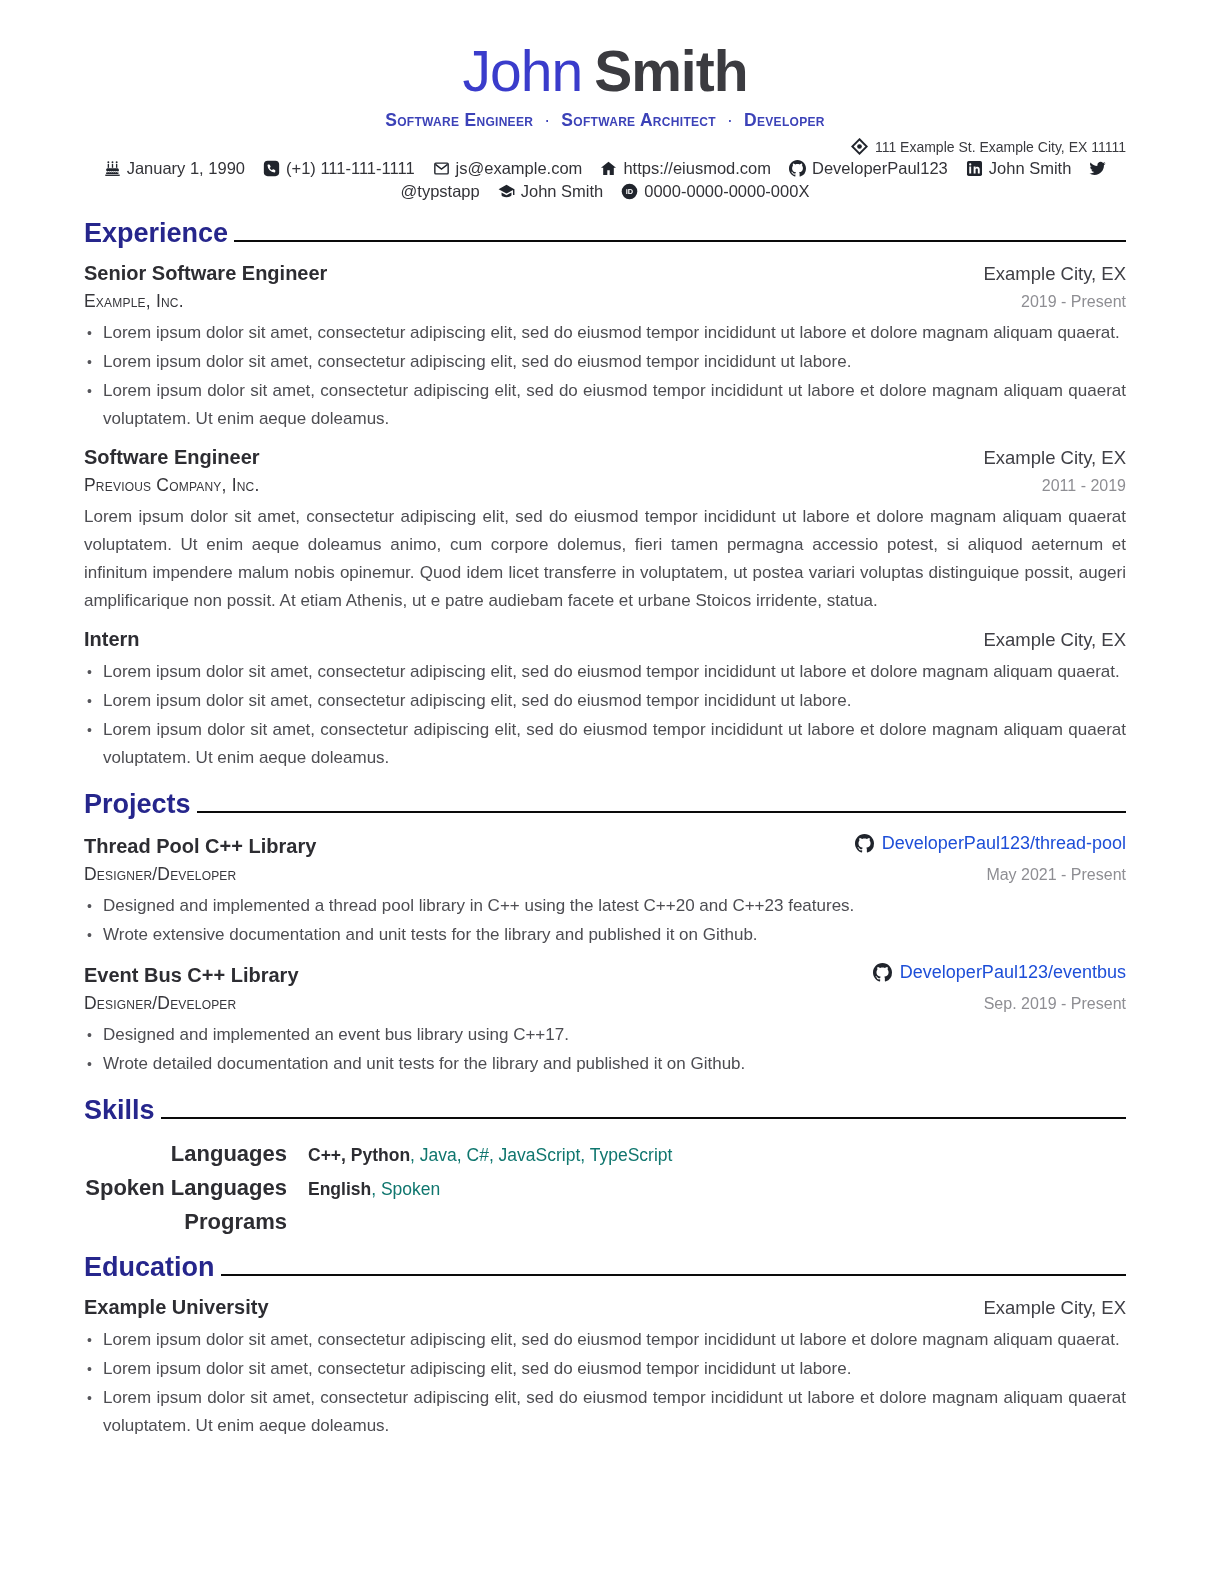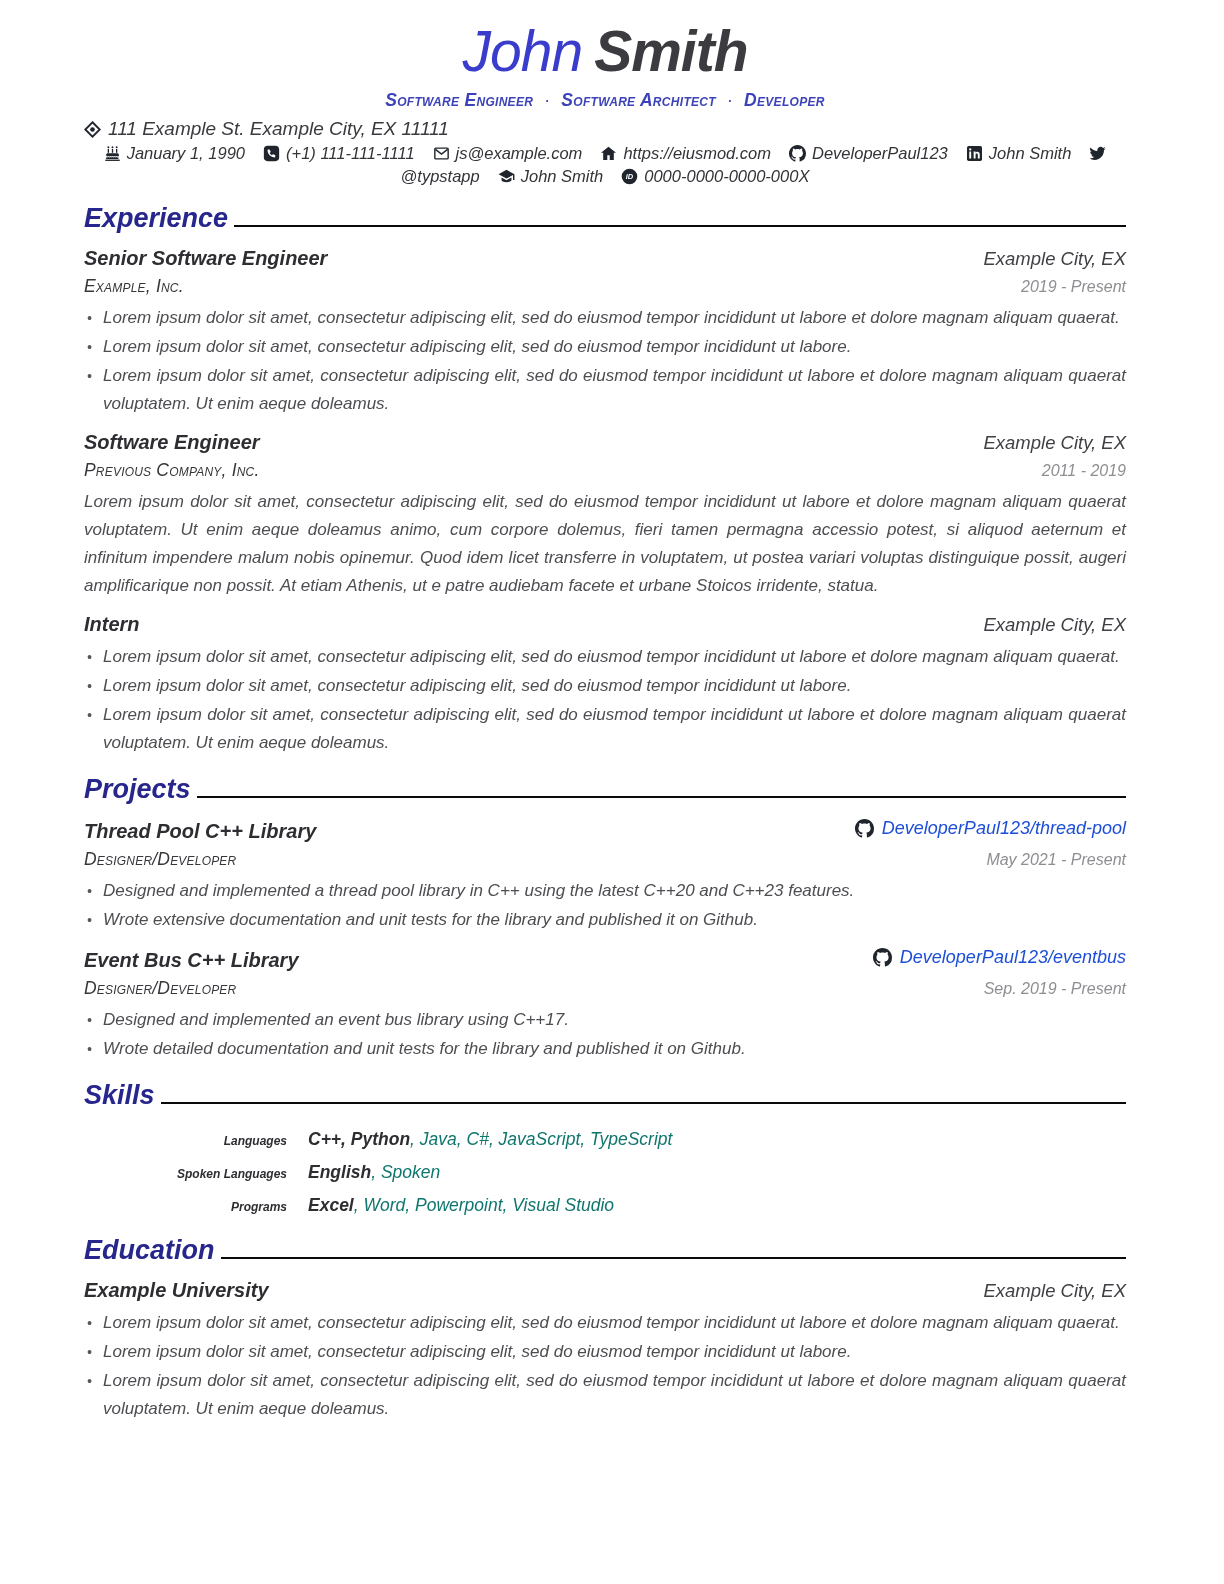--- a/index.html
+++ b/index.html
@@ -1,36 +1,35 @@
 <!DOCTYPE html>
 <html lang="en"><head>
 <meta charset="utf-8">
 <style>
   * { margin:0; padding:0; box-sizing:border-box; }
   html,body { background:#ffffff; }
   .page {
     width:1224px; height:1584px; background:#fff; overflow:hidden;
-    padding:16px 98px 0 84px;
+    padding:36px 98px 0 84px;
     font-family:"Liberation Sans", sans-serif;
     color:#2f2f34;
-    font-style:italic;
   }
   
   .header { text-align:center; }
   .name { font-size:57px; line-height:1.25; letter-spacing:-1px; }
   .name .first { color:#3a3ccb; font-weight:400; }
   .name .last  { color:#3b3b40; font-weight:700; margin-left:12px; }
   .tagline {
     margin-top:3px; display:flex; justify-content:center; align-items:center; gap:11px;
     font-size:17.5px; font-weight:700; font-variant:small-caps; letter-spacing:.3px; color:#3c42b8;
   }
   .tagline .sep { font-weight:400; color:#3c42b8; }
   .addr-line {
-    margin-top:7px; display:flex; justify-content:flex-start; align-items:center; gap:7px;
-    font-size:19px; color:#3a3a3f;
+    margin-top:7px; display:flex; justify-content:flex-end; align-items:center; gap:7px;
+    font-size:14px; color:#3a3a3f;
   }
   .contact-line {
     margin-top:4px; display:flex; justify-content:center; align-items:center;
     font-size:16.5px; color:#333338;
   }
   .contact-item { display:flex; align-items:center; gap:6px; margin:0 9px; }
   .icon { color:#20242c; display:inline-flex; }
   .icon svg { width:17px; height:17px; display:block; }
   .icon.lg svg { width:19px; height:19px; }
   
@@ -47,21 +46,21 @@
   .dates { font-size:16px; color:#8e8e93; }
   .bullets { list-style:none; margin-top:7px; }
   .bullets li { display:flex; margin-bottom:1px; }
   .bullets .dot { flex:0 0 19px; color:#55555a; font-size:14px; line-height:28px; padding-left:3px; }
   .bullets .dot::before { content:"•"; }
   .bullets .btext { flex:1; font-size:17px; line-height:28px; color:#4d4d52; text-align:justify; }
   .para { margin-top:7px; font-size:17px; line-height:28px; color:#4d4d52; text-align:justify; }
   
   .skills-table { margin-top:15px; }
   .skill-row { display:flex; align-items:baseline; margin-bottom:7px; }
-  .skill-label { flex:0 0 203px; text-align:right; font-size:12px; font-weight:700; color:#2d2d32; }
+  .skill-label { flex:0 0 203px; text-align:right; font-size:22px; font-weight:700; color:#2d2d32; }
   .skill-value { margin-left:21px; font-size:17.5px; line-height:26px; }
   .skill-value .strong { font-weight:700; color:#2d2d32; }
   .skill-value .rest { color:#0f766e; }
 </style>
 </head>
 <body>
 
 <div class="page">
 
   <div class="header">
@@ -317,21 +316,20 @@
       <div class="skill-row">
         <span class="skill-label">Languages</span>
         <span class="skill-value"><span class="strong">C++, Python</span><span class="rest">, Java, C#, JavaScript, TypeScript</span></span>
       </div>
       <div class="skill-row">
         <span class="skill-label">Spoken Languages</span>
         <span class="skill-value"><span class="strong">English</span><span class="rest">, Spoken</span></span>
       </div>
       <div class="skill-row">
         <span class="skill-label">Programs</span>
-        <span class="skill-value"><span class="strong">Excel</span><span class="rest">, Word, Powerpoint, Visual Studio</span></span>
       </div>
     </div>
   </div>
 
   <div>
     <div class="section-heading">
       <span class="section-title">Education</span>
       <span class="section-rule"></span>
     </div>
     <div class="entry">

